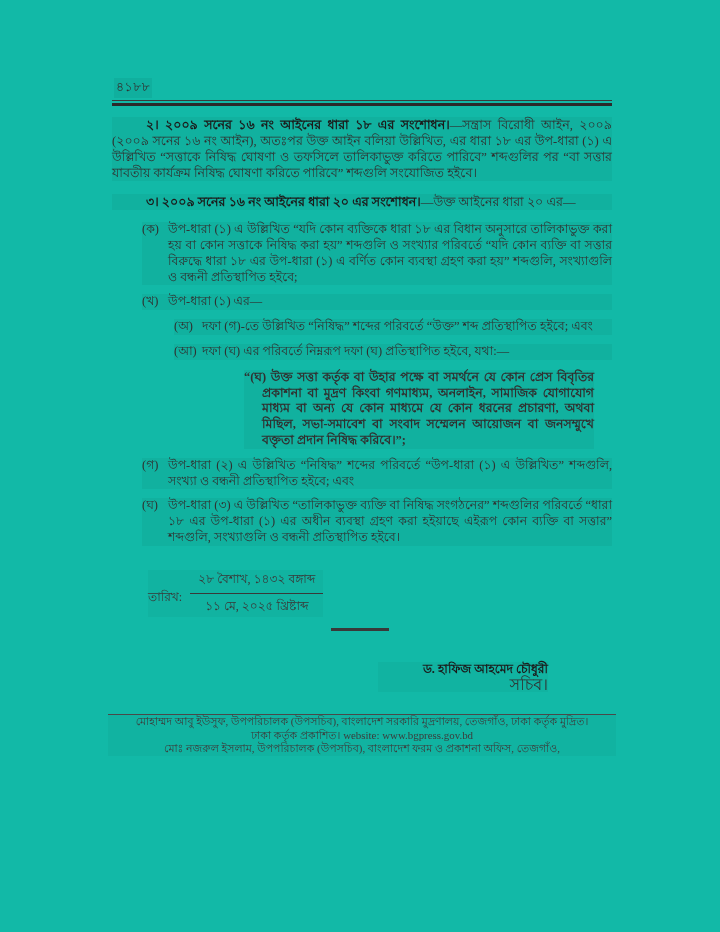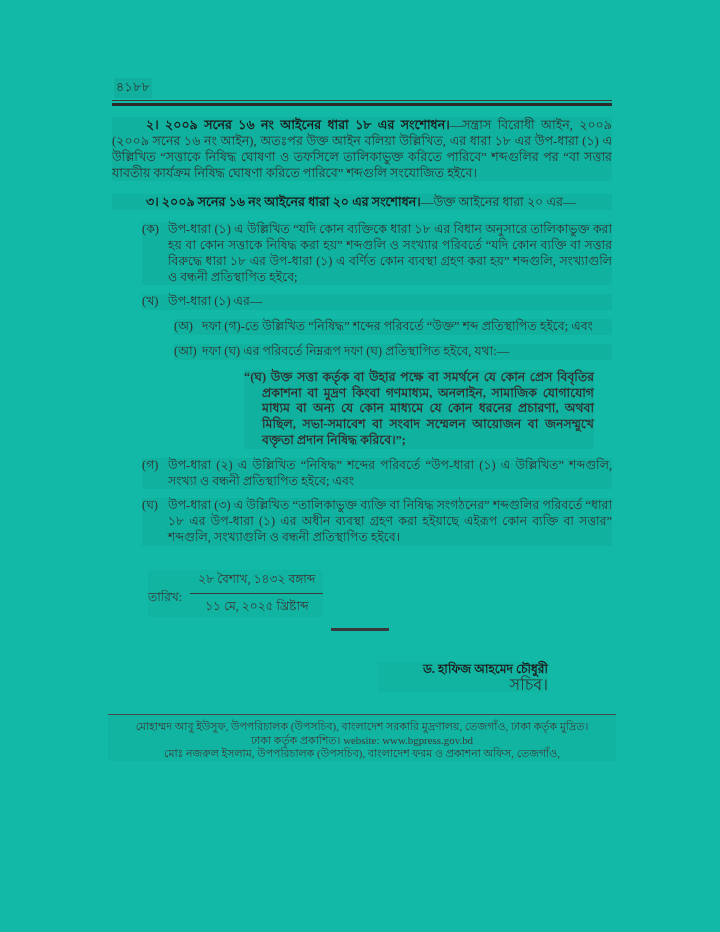--- a/index.html
+++ b/index.html
@@ -41,21 +41,21 @@
   .date-top{display:block;border-bottom:1.4px solid #3a3a3a;padding:0 8px 3px;}
   .date-bottom{display:block;padding-top:3px;}
   .president{position:absolute;left:330px;top:558px;width:205px;text-align:center;font-size:12.2px;line-height:21px;background:rgba(0,0,0,0.03);}
   .midrule{position:absolute;left:331px;top:628px;width:58px;height:2.5px;background:#3a3a3a;}
   .secretary{position:absolute;left:378px;top:662px;width:170px;text-align:right;font-size:12.2px;line-height:15px;background:rgba(0,0,0,0.03);}
   .sec-name{font-weight:700;color:#1d1d1d;}
   .sec-title{font-size:16px;}
   
   .footer{
     position:absolute;left:108px;top:714px;width:508px;
-    border-top:1.2px solid #4a4a4a;padding-top:5px;
+    border-top:1.2px solid #4a4a4a;
     text-align:center;font-size:10.9px;line-height:13.6px;color:#3d3d3d;
     background:rgba(0,0,0,0.03);
   }
 </style>
 </head>
 <body>
 
 <div class="sheet">
   <div class="content">
 

